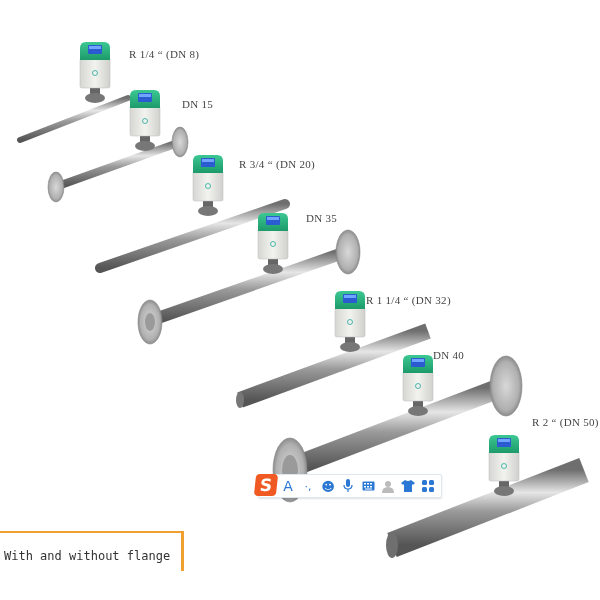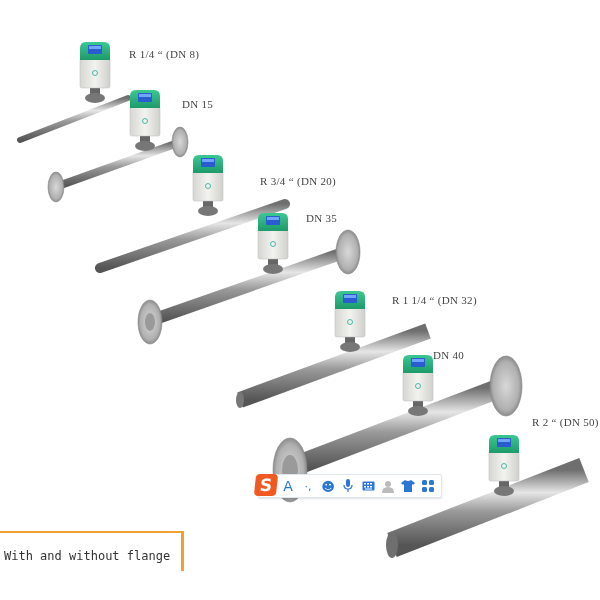--- a/index.html
+++ b/index.html
@@ -92,23 +92,23 @@
 
   <g>
     <line x1="392" y1="545" x2="584" y2="470" stroke="url(#pipeG)" stroke-width="26" stroke-linecap="butt"></line>
     <ellipse cx="392" cy="545" rx="6" ry="13" fill="#6f6f6f"></ellipse>
     <use href="#meterHead" x="489" y="435"></use>
   </g>
 </svg>
 
 <div class="label" style="left:129px; top:48px;">R 1/4 “ (DN 8)</div>
 <div class="label" style="left:182px; top:98px;">DN 15</div>
-<div class="label" style="left:260px; top:158px;margin-top:17px;">R 3/4 “ (DN 20)</div>
+<div class="label" style="left:239px; top:158px;">R 3/4 “ (DN 20)</div>
 <div class="label" style="left:306px; top:212px;">DN 35</div>
-<div class="label" style="left:392px; top:294px;">R 1 1/4 “ (DN 32)</div>
+<div class="label" style="left:366px; top:294px;">R 1 1/4 “ (DN 32)</div>
 <div class="label" style="left:433px; top:349px;">DN 40</div>
 <div class="label" style="left:532px; top:416px;">R 2 “ (DN 50)</div>
 
 <div class="caption-box"></div>
 <div class="caption-text">With and without flange</div>
 
 <div class="ime-bar">
   <div class="ime-logo">S</div>
   <div class="ime-item" style="font-size:14px;">A</div>
   <div class="ime-item" style="font-size:11px;">·,</div>

